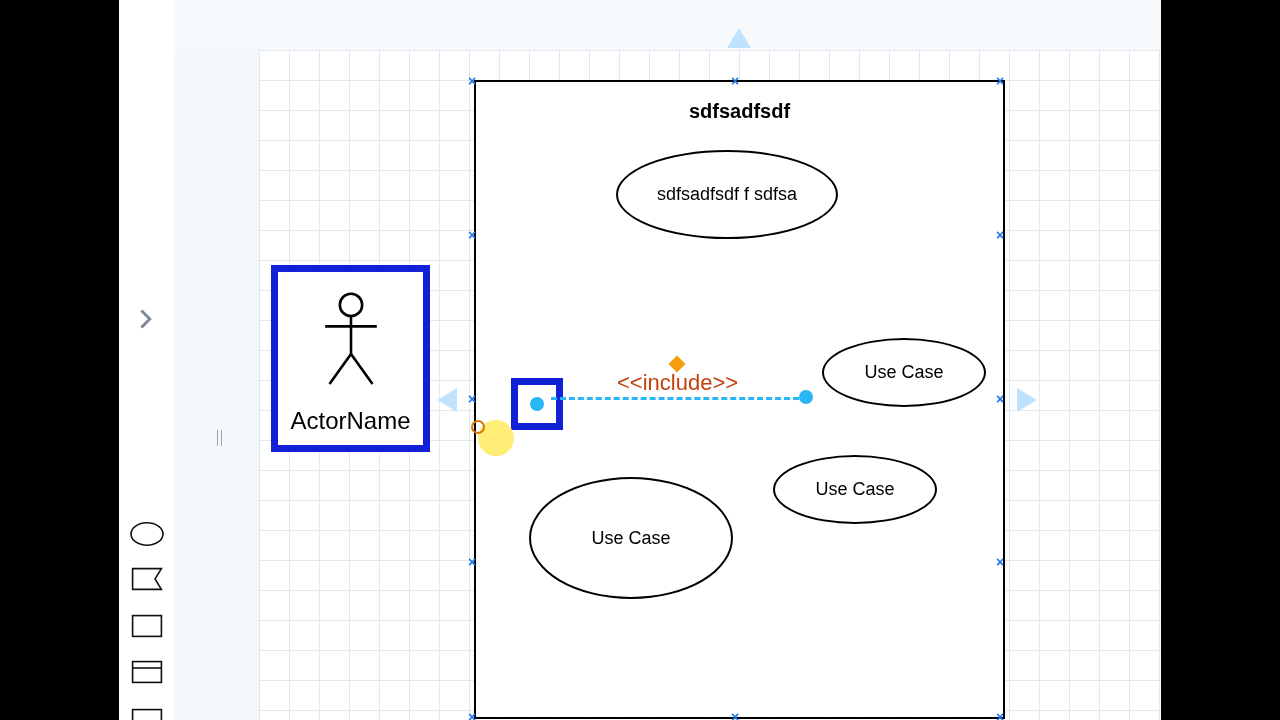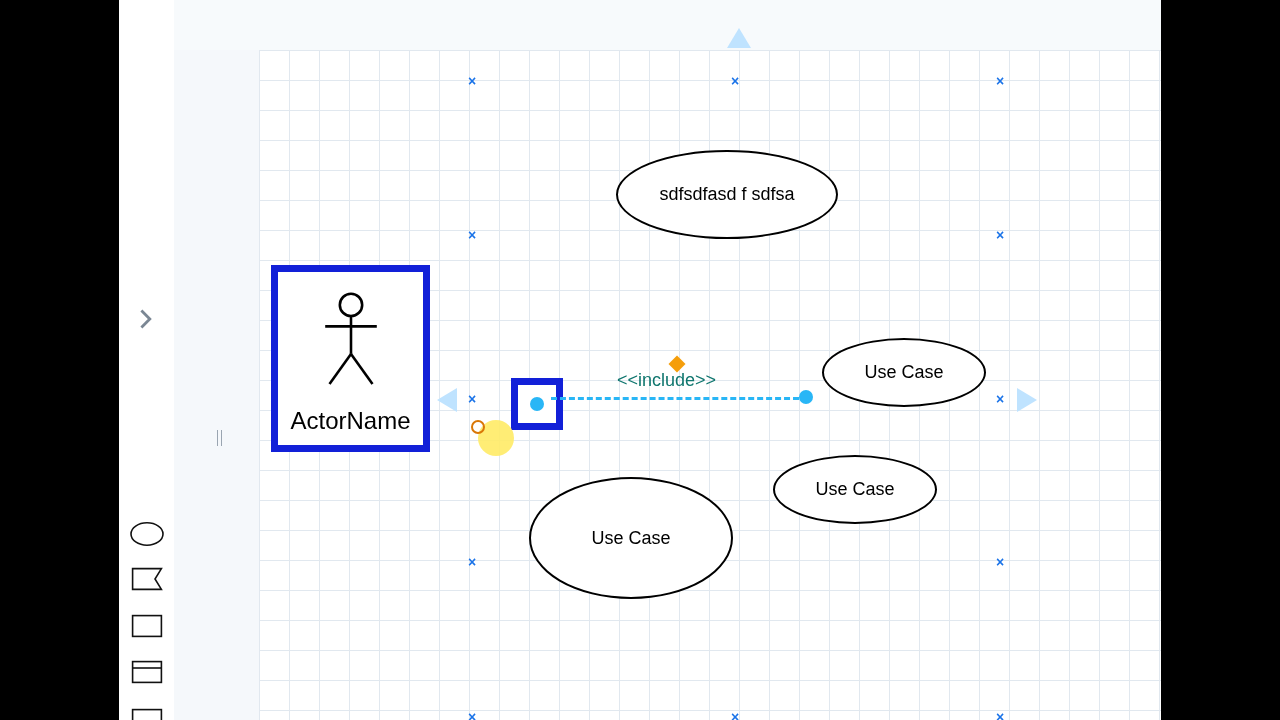--- a/index.html
+++ b/index.html
@@ -144,22 +144,22 @@
     pointer-events:none;
   }
   .include-end {
     position:absolute;
     width:14px; height:14px;
     background:#29b6f6;
     border-radius:50%;
   }
   .include-label {
     position:absolute;
-    font-size:18px;
-    color:#0f766e;
+    font-size:22px;
+    color:#c2410c;
   }
   .diamond {
     position:absolute;
     width:12px; height:12px;
     background:#f59e0b;
     transform:rotate(45deg);
   }
 
   
   .xmark {
@@ -246,35 +246,38 @@
       <svg viewBox="0 0 40 20">
           <rect x="2" y="2" width="36" height="16" fill="none" stroke="#111" stroke-width="2"></rect>
         </svg>
     </div>
   </div>
 
   <div class="splitter"></div>
 
   <div class="grid"></div>
 
+  <div class="system-boundary" style="left:355px; top:80px; width:527px; height:635px;">
+    <div class="system-title">sdfsadfsdf</div>
+  </div>
 
   <div class="xmark" style="left:349px; top:74px;"></div>
   <div class="xmark" style="left:612px; top:74px;"></div>
   <div class="xmark" style="left:877px; top:74px;"></div>
   <div class="xmark" style="left:349px; top:228px;"></div>
   <div class="xmark" style="left:877px; top:228px;"></div>
   <div class="xmark" style="left:349px; top:392px;"></div>
   <div class="xmark" style="left:877px; top:392px;"></div>
   <div class="xmark" style="left:349px; top:555px;"></div>
   <div class="xmark" style="left:877px; top:555px;"></div>
   <div class="xmark" style="left:349px; top:710px;"></div>
   <div class="xmark" style="left:612px; top:710px;"></div>
   <div class="xmark" style="left:877px; top:710px;"></div>
 
-  <div class="ellipse" style="left:497px; top:150px; width:218px; height:85px;">sdfsdfasd f sdfsa</div>
+  <div class="ellipse" style="left:497px; top:150px; width:218px; height:85px;">sdfsadfsdf f sdfsa</div>
 
   <div class="ellipse" style="left:703px; top:338px; width:160px; height:65px;">Use Case</div>
 
   <div class="ellipse" style="left:654px; top:455px; width:160px; height:65px;">Use Case</div>
 
   <div class="ellipse" style="left:410px; top:477px; width:200px; height:118px;">Use Case</div>
 
   <div class="actor-box" style="left:152px; top:265px; width:145px; height:173px;">
     <svg viewBox="0 0 100 120" style="position:absolute; left:30px; top:14px; width:86px; height:110px;">
       <circle cx="50" cy="18" r="13" fill="none" stroke="#000" stroke-width="3"></circle>

